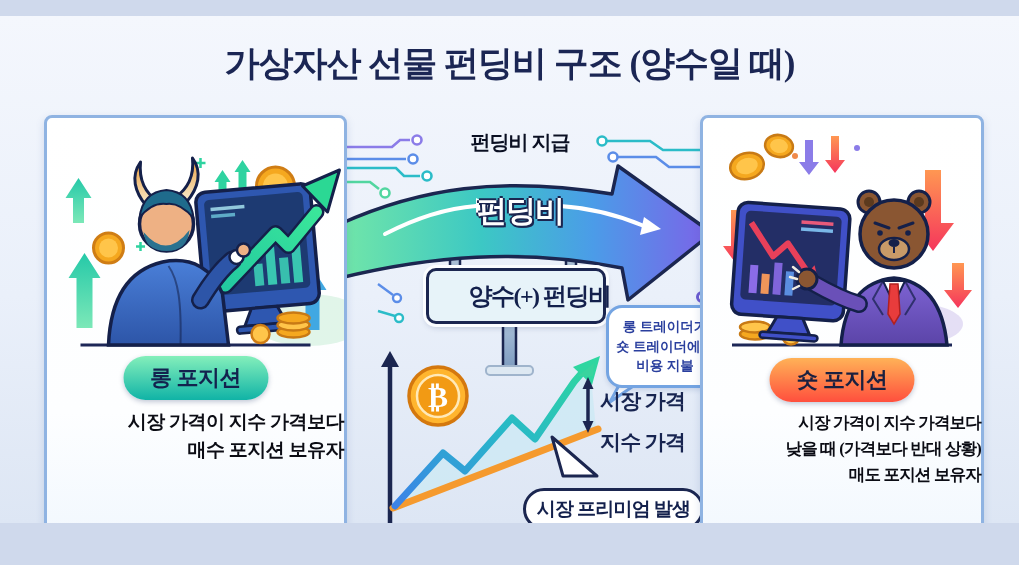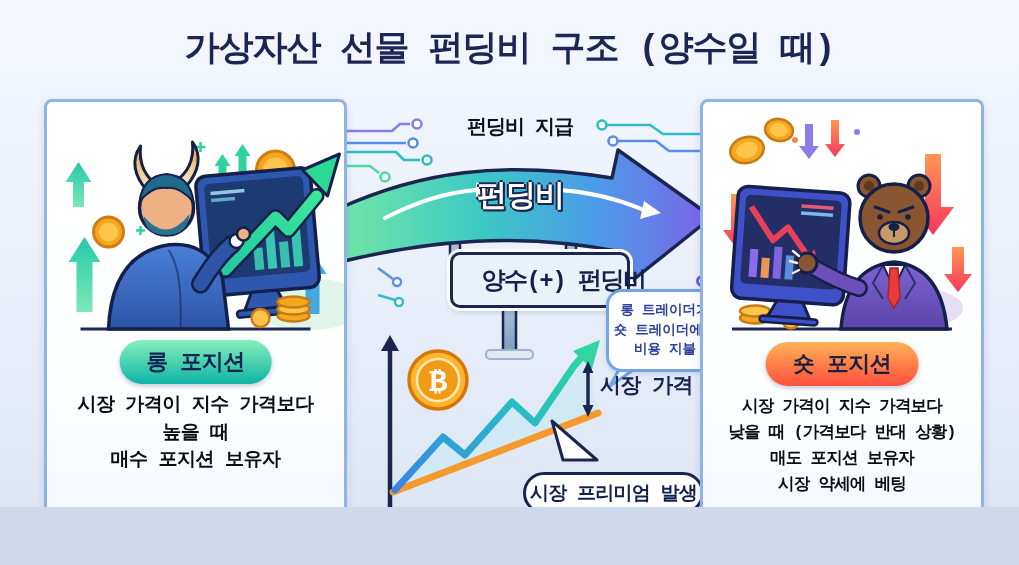--- a/index.html
+++ b/index.html
@@ -1,19 +1,19 @@
 <!DOCTYPE html>
 <html><head>
 <meta charset="utf-8">
 <style>
   html,body{margin:0;padding:0;background:#cfd9ec;}
   .stage{
-    position:relative;width:1019px;height:507px;margin:0 auto;overflow:hidden;
+    position:relative;width:1019px;height:507px;margin:16px auto;overflow:hidden;
     background:linear-gradient(180deg,#f4f7fd 0%,#eaf0fa 55%,#dde6f4 100%);
-    font-family:Liberation Mono, monospace;
+    font-family:Liberation Serif, serif;
   }
   .abs{position:absolute;}
   .title{
     left:0;top:24px;width:100%;text-align:center;margin:0;
     font-size:35px;font-weight:900;color:#1b2654;letter-spacing:-1px;
   }
   
   .card{
     border:3px solid #8fb3e2;border-radius:8px;
     background:linear-gradient(180deg,#ffffff 0%,#fdfeff 70%,#f2f8fe 100%);
@@ -23,37 +23,37 @@
   .card-right{left:700px;top:99px;width:278px;height:421px;}
   .illu{position:absolute;left:0;top:0;width:100%;height:238px;}
   .badge{
     position:absolute;left:50%;transform:translateX(-50%);
     padding:7px 27px;border-radius:26px;white-space:nowrap;
     font-size:22px;font-weight:900;color:#13224e;letter-spacing:-0.5px;
     box-shadow:0 2px 5px rgba(20,40,90,.25);
   }
   .badge-long{top:238px;background:linear-gradient(180deg,#84efbb,#10b3a6);}
   .badge-short{top:240px;background:linear-gradient(180deg,#ffb257,#ff4f3d);color:#1a2040;}
-  .desc{position:absolute;left:0;width:100%;text-align:center;font-weight:800;color:#0b0c14;}
+  .desc{position:absolute;left:0;width:100%;text-align:right;font-weight:800;color:#0b0c14;}
   .desc-left{top:290px;font-size:19px;line-height:1.46;letter-spacing:-0.5px;}
   .desc-right{top:292px;font-size:16.5px;line-height:1.58;letter-spacing:-0.8px;}
   
   #center-art{left:0;top:0;width:1019px;height:565px;z-index:1;}
   .card,.overlay{z-index:2;}
   .label-top{
     left:425px;top:113px;width:190px;text-align:center;
     font-size:20px;font-weight:900;color:#0a0f22;letter-spacing:-1px;
   }
   .arrow-label{
     left:448px;top:175px;width:145px;text-align:center;
     font-size:30px;font-weight:900;color:#ffffff;letter-spacing:-1px;
     text-shadow:2px 0 0 #1b2650,-2px 0 0 #1b2650,0 2px 0 #1b2650,0 -2px 0 #1b2650,2px 2px 0 #1b2650;
   }
   .sign{
-    left:450px;top:252px;width:180px;height:56px;box-sizing:border-box;
+    left:426px;top:252px;width:180px;height:56px;box-sizing:border-box;
     background:#e7f3f9;border:3.5px solid #1b2650;border-radius:10px;
     box-shadow:0 0 0 3px #fbfdff,0 3px 6px rgba(20,40,90,.25);
     display:flex;align-items:center;justify-content:center;
     font-size:24px;font-weight:900;color:#13204c;letter-spacing:-1.5px;white-space:nowrap;padding-left:47px;
   }
   .speech-bubble{
     left:606px;top:289px;width:118px;box-sizing:border-box;padding:9px 2px;
     background:#ffffff;border:3px solid #74a4e2;border-radius:16px;
     text-align:center;font-size:13.5px;font-weight:800;color:#2a3f9e;line-height:1.45;
     box-shadow:0 2px 5px rgba(70,100,160,.2);
@@ -188,20 +188,21 @@
     <span>양수(+) 펀딩비</span>
   </div>
 
   <div class="abs speech-bubble overlay">
     <div>롱 트레이더가</div>
     <div>숏 트레이더에게</div>
     <div>비용 지불</div>
   </div>
 
   <div class="abs chart-label lbl-market overlay">시장 가격</div>
+  <div class="abs chart-label lbl-index overlay">지수 가격</div>
   <div class="abs premium-bubble overlay">
     <span>시장 프리미엄 발생</span>
   </div>
 
   <section class="abs card card-left">
     <svg class="illu" viewBox="0 0 290 238" aria-hidden="true">
       <defs>
         <linearGradient id="gUp" x1="0" y1="0" x2="0" y2="1">
             <stop offset="0" stop-color="#25c9a8"></stop>
             <stop offset="1" stop-color="#7ce8b8"></stop>
@@ -274,21 +275,20 @@
         <ellipse cx="243" cy="207" rx="16" ry="5.5" fill="#ffc54a" stroke="#c87a15" stroke-width="2.5"></ellipse>
         <ellipse cx="243" cy="200" rx="16" ry="5.5" fill="#f5a81f" stroke="#c87a15" stroke-width="2.5"></ellipse>
         <circle cx="210" cy="216" r="9" fill="#ffc54a" stroke="#cf7d15" stroke-width="2.5"></circle>
       </g>
     </svg>
     <div class="badge badge-long">
       <span>롱 포지션</span>
     </div>
     <div class="desc desc-left">
       <div>시장 가격이 지수 가격보다</div>
-      <div>높을 때</div>
       <div>매수 포지션 보유자</div>
     </div>
   </section>
 
   <section class="abs card card-right">
     <svg class="illu" viewBox="0 0 270 238" aria-hidden="true">
       <defs>
         <linearGradient id="gDown" x1="0" y1="0" x2="0" y2="1">
             <stop offset="0" stop-color="#ff9752"></stop>
             <stop offset="1" stop-color="#f5365c"></stop>
@@ -358,21 +358,20 @@
         <path d="M92,154 l-6,-5 M90,161 l-7,-2 M92,168 l-6,3" stroke="#f2ede2" stroke-width="2.5" stroke-linecap="round"></path>
       </g>
     </svg>
     <div class="badge badge-short">
       <span>숏 포지션</span>
     </div>
     <div class="desc desc-right">
       <div>시장 가격이 지수 가격보다</div>
       <div>낮을 때 (가격보다 반대 상황)</div>
       <div>매도 포지션 보유자</div>
-      <div>시장 약세에 베팅</div>
     </div>
   </section>
 
   <svg class="abs gears overlay" viewBox="0 0 50 52" aria-hidden="true">
     <g transform="translate(20,17)">
       <g fill="#2f9fe0">
         <rect x="-15.5" y="-2.5" width="31" height="5" rx="2"></rect>
         <rect x="-15.5" y="-2.5" width="31" height="5" rx="2" transform="rotate(45)"></rect>
         <rect x="-15.5" y="-2.5" width="31" height="5" rx="2" transform="rotate(90)"></rect>
         <rect x="-15.5" y="-2.5" width="31" height="5" rx="2" transform="rotate(135)"></rect>

